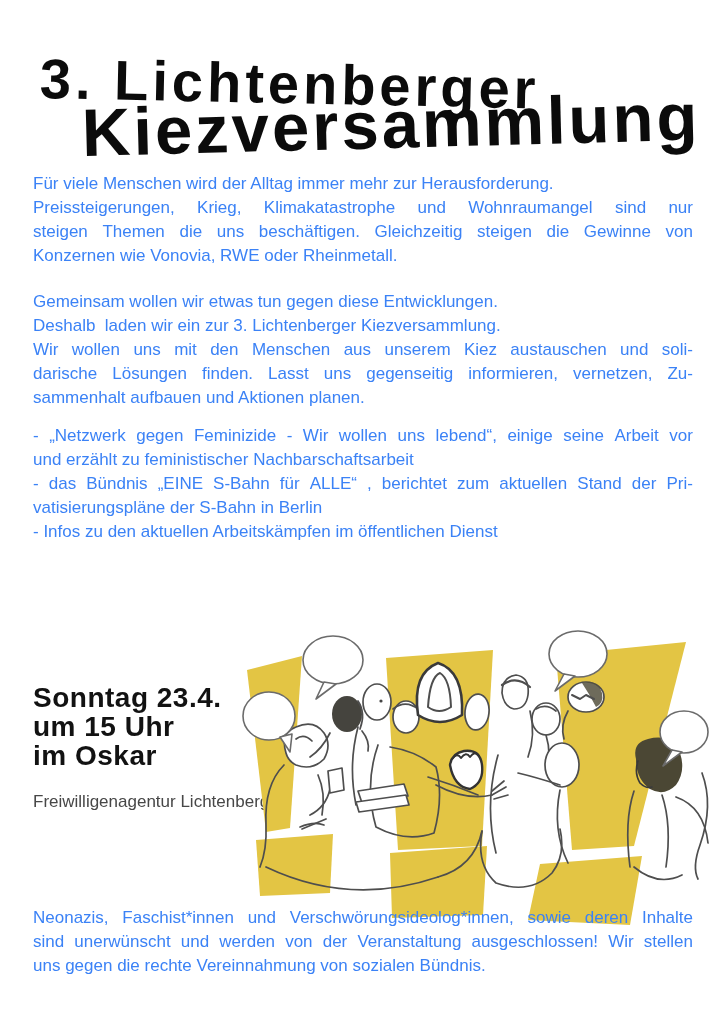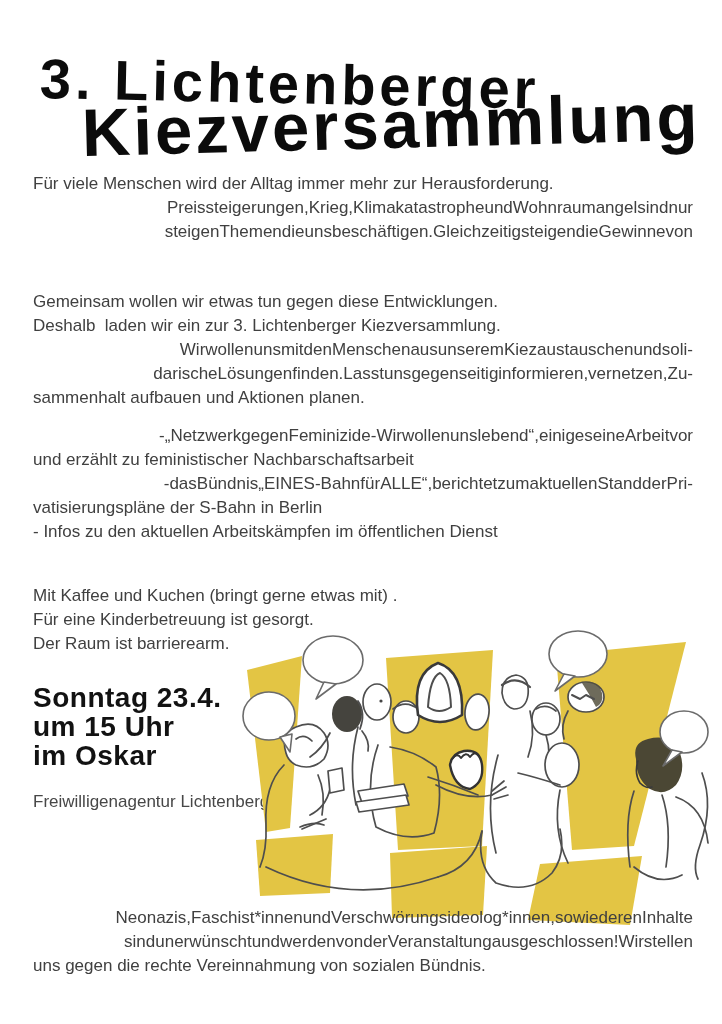--- a/index.html
+++ b/index.html
@@ -6,24 +6,24 @@
   #page{
     position:relative;width:722px;height:1024px;background:#ffffff;
     overflow:hidden;font-family:"Liberation Sans","DejaVu Sans",sans-serif;
     color:#3e3e3e;
   }
   
   .title-line{position:absolute;font-weight:700;color:#0b0b0b;white-space:pre;transform-origin:left center;}
   #title1{left:40px;top:46px;font-size:56px;letter-spacing:4px;transform:rotate(1.2deg);}
   #title2{left:82px;top:94px;font-size:67px;letter-spacing:3px;transform:rotate(-1.5deg);}
   
-  .para{position:absolute;left:33px;width:660px;font-size:17px;color:#404040;}
+  .para{position:absolute;left:33px;width:660px;font-size:17px;color:#3b82f6;}
   .para .tline{height:24px;line-height:24px;}
   .tline{white-space:pre;}
-  .just{display:flex;justify-content:flex-end;white-space:normal;}
+  .just{display:flex;justify-content:space-between;white-space:normal;}
   #p-intro{top:172px;}
   #p-together{top:290px;}
   #p-inputs{top:424px;}
   #p-amenities{top:584px;}
   #p-disclaimer{top:906px;z-index:5;}
   
   #event{top:683px;font-size:28px;font-weight:700;color:#121212;letter-spacing:0.5px;}
   #event .tline{height:29px;line-height:29px;}
   #venue{top:790px;color:#474747;}
   #venue .tline{height:23px;line-height:23px;}
@@ -54,20 +54,21 @@
         <span>Themen</span>
         <span>die</span>
         <span>uns</span>
         <span>beschäftigen.</span>
         <span>Gleichzeitig</span>
         <span>steigen</span>
         <span>die</span>
         <span>Gewinne</span>
         <span>von</span>
       </div>
+      <div class="tline">Konzernen wie Vonovia, RWE oder Rheinmetall.</div>
     </div>
   <div class="para" id="p-together">
       <div class="tline">Gemeinsam wollen wir etwas tun gegen diese Entwicklungen.</div>
       <div class="tline">Deshalb  laden wir ein zur 3. Lichtenberger Kiezversammlung.</div>
       <div class="tline just">
         <span>Wir</span>
         <span>wollen</span>
         <span>uns</span>
         <span>mit</span>
         <span>den</span>
@@ -121,25 +122,20 @@
         <span>berichtet</span>
         <span>zum</span>
         <span>aktuellen</span>
         <span>Stand</span>
         <span>der</span>
         <span>Pri-</span>
       </div>
       <div class="tline">vatisierungspläne der S-Bahn in Berlin</div>
       <div class="tline">- Infos zu den aktuellen Arbeitskämpfen im öffentlichen Dienst</div>
     </div>
-  <div class="para" id="p-amenities">
-      <div class="tline">Mit Kaffee und Kuchen (bringt gerne etwas mit) .</div>
-      <div class="tline">Für eine Kinderbetreuung ist gesorgt.</div>
-      <div class="tline">Der Raum ist barrierearm.</div>
-    </div>
 
   <svg id="illu" viewBox="0 0 492 310" xmlns="http://www.w3.org/2000/svg">
 
     <g fill="#e3c544" stroke="none">
       <polygon points="17,55 72,41 60,213 36,217"></polygon>
       <polygon points="26,225 103,219 100,278 30,281"></polygon>
       <polygon points="156,43 263,35 252,231 168,235"></polygon>
       <polygon points="160,238 257,231 253,300 162,303"></polygon>
       <polygon points="326,40 456,27 404,231 342,235"></polygon>
       <polygon points="310,249 412,241 400,310 298,305"></polygon>

